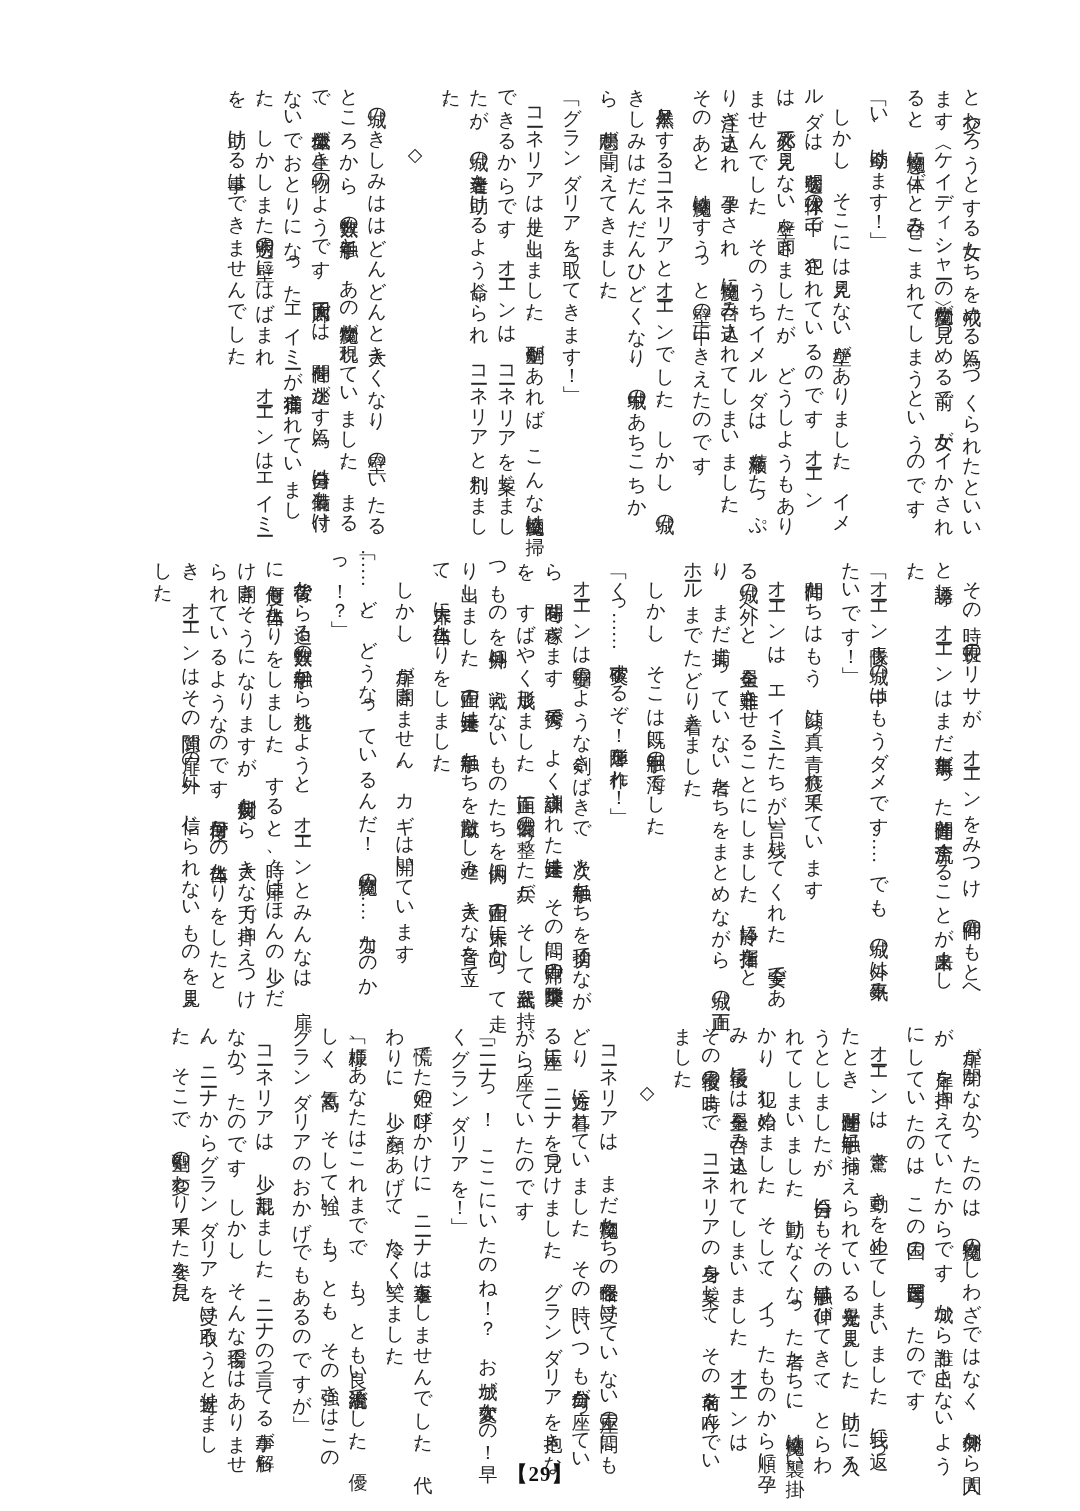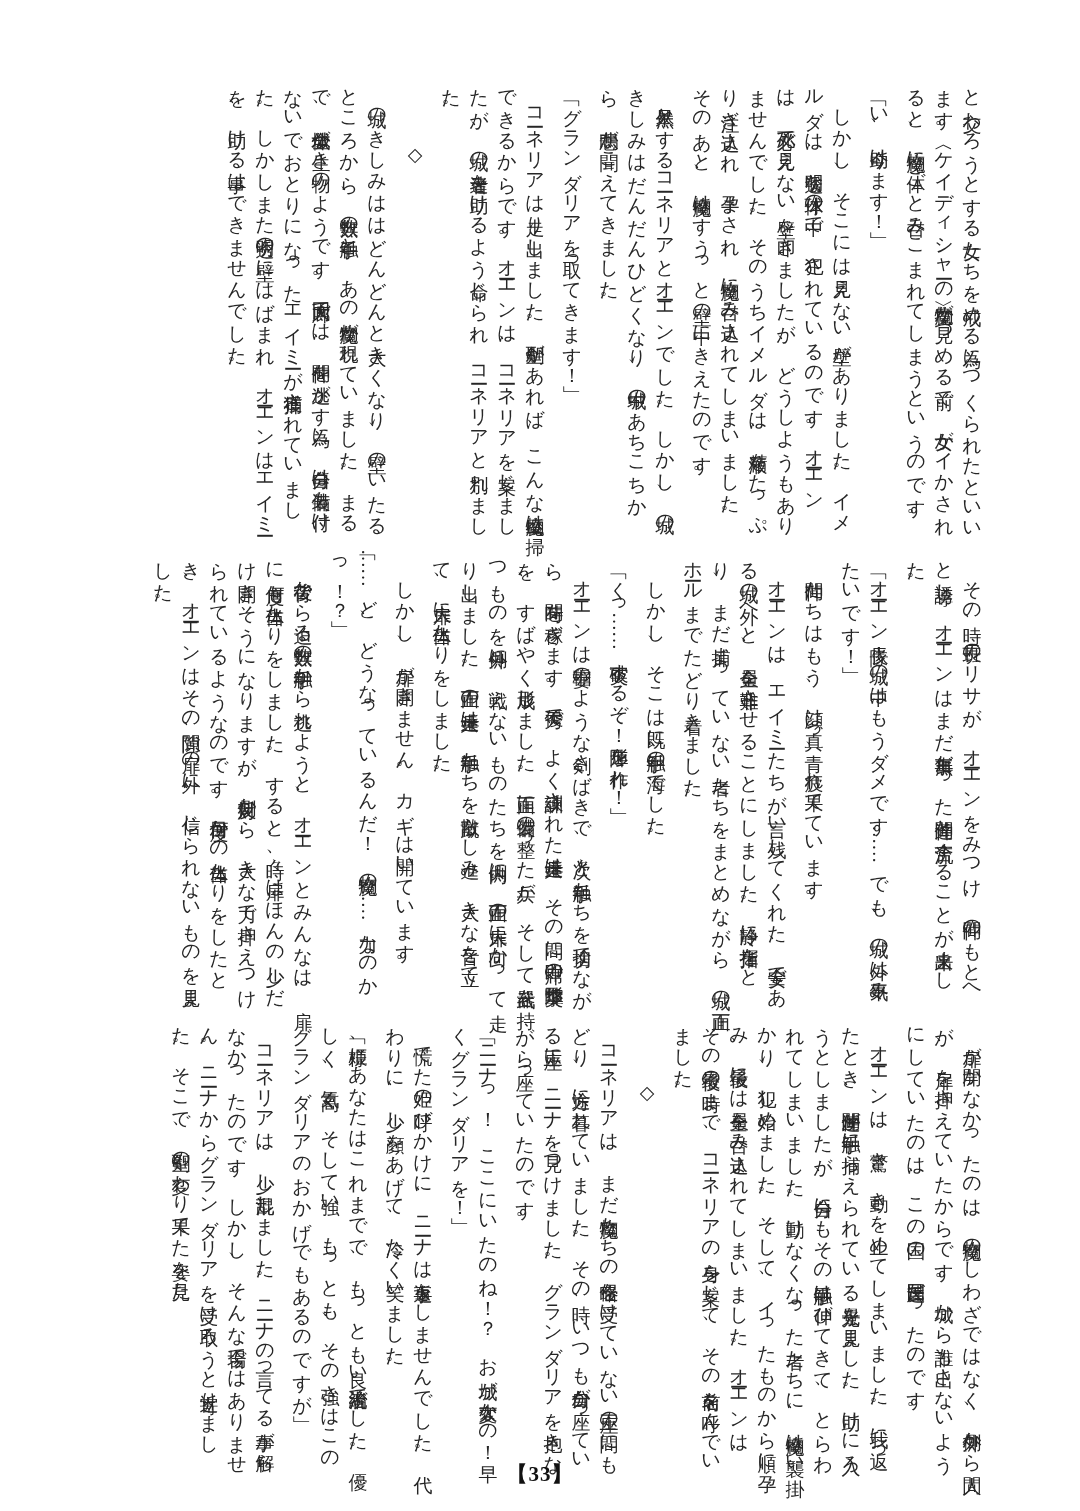--- a/index.html
+++ b/index.html
@@ -83,14 +83,14 @@
   <section class="band band-bottom">
       <p class="body">扉が開かなかったのは、魔物のしわざではなく、外側から人間が、扉を押さえていたからです。城から誰も出さないようにしていたのは、この国の、国民達だったのです。</p>
       <p class="body">オーエンは、驚き、動きを止めてしまいました。我に返ったとき、仲間達が触手に捕らえられている光景を見ました。助けに入ろうとしましたが、自分にもその触手は伸びてきて、とらわれてしまいました。動けなくなった者たちに、魔物は襲い掛かり、犯し始めました。そして、イったものから順に孕み、最後には全員を呑み込まれてしまいました。オーエンは、その最後の時まで、コーネリアの身を案じて、その名前を呼んでいました。</p>
       <p class="divider">◇</p>
       <p class="body">コーネリアは、まだ魔物たちの侵略を受けていない王座の間にもどり、途方に暮れていました。その時、いつも自分が座っている王座に、ニーナを見つけました。グランダリアを抱きながら座っていたのです。</p>
       <p class="dialogue">「ニーナっ！　ここにいたのね！？　お城が大変なの！早くグランダリアを！」</p>
       <p class="body">慌てた姫の呼びかけに、ニーナは返事をしませんでした。代わりに、少し顔をあげて、冷たく笑いました。</p>
       <p class="dialogue">「姫様、あなたはこれまでで、もっとも良い統治者でした。優しく、気高く、そして強い。もっとも、その強さはこのグランダリアのおかげでもあるのですが」</p>
       <p class="body">コーネリアは、少し混乱しました。ニーナの言ってる事が解らなかったのです。しかし、そんな場合ではありません。ニーナからグランダリアを受け取ろうと近寄りました。そこで、聖剣の変わり果てた姿を見た</p>
     </section>
-  <div class="page-number">【33】</div>
+  <div class="page-number">【29】</div>
 </div>
 
 </body></html>

